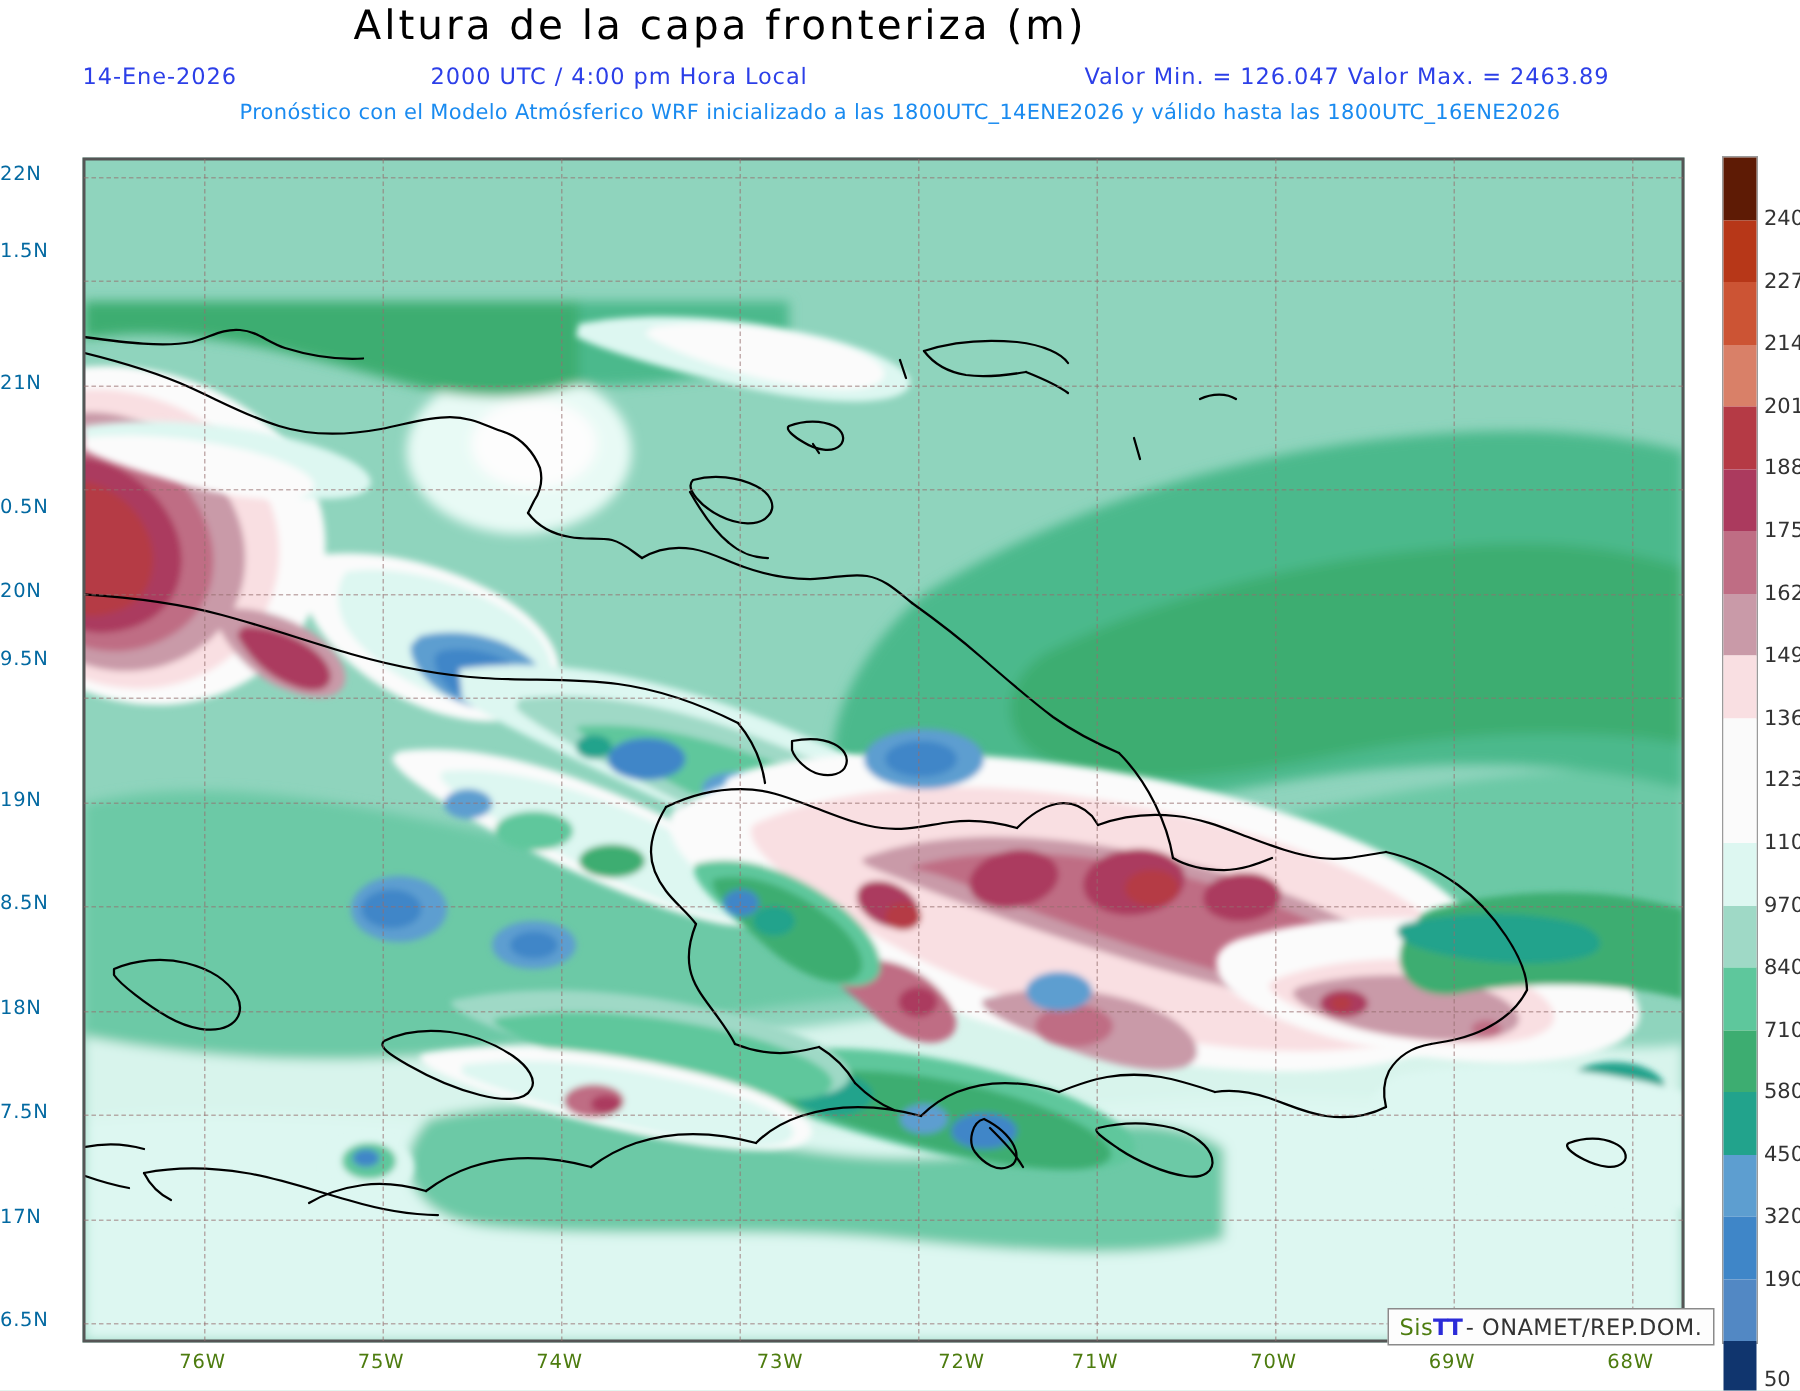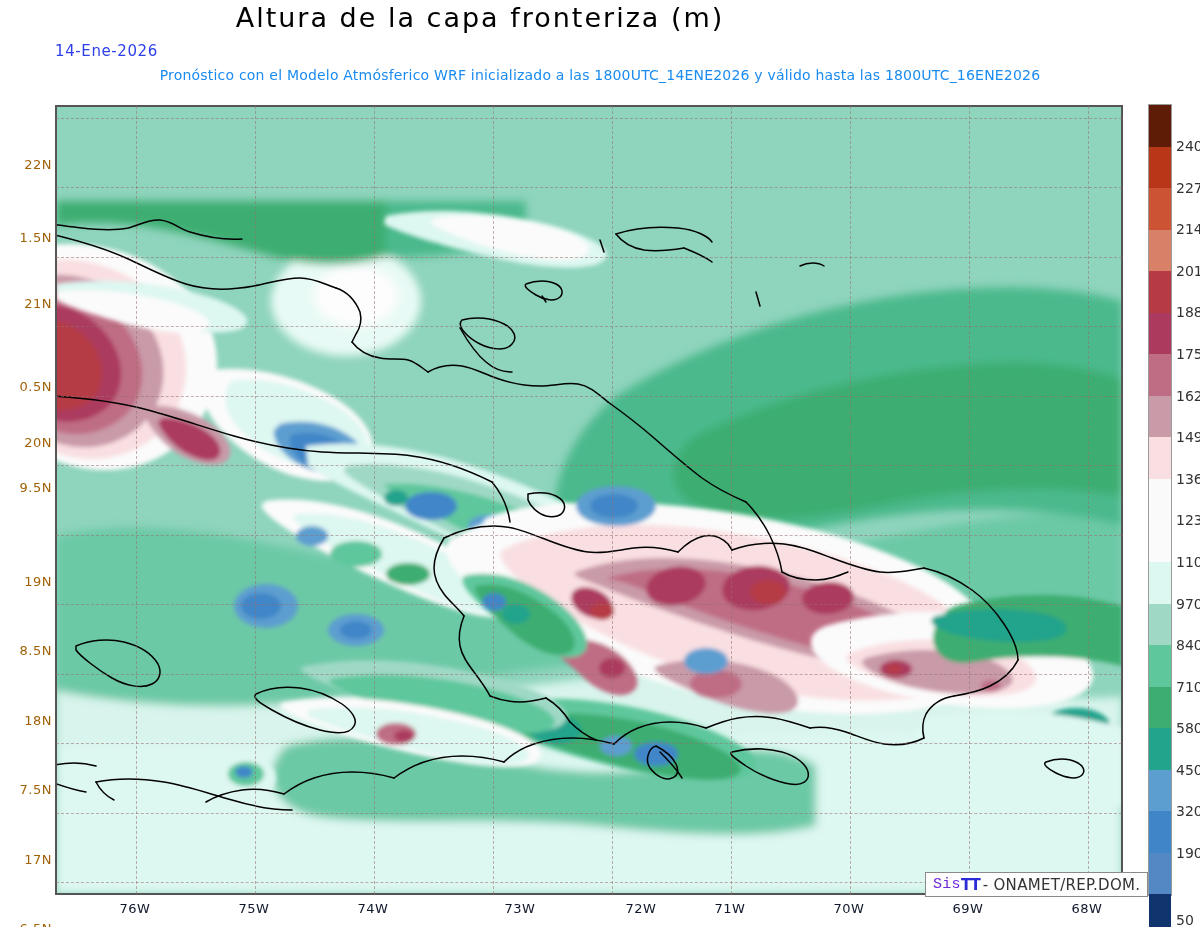--- a/index.html
+++ b/index.html
@@ -22,48 +22,50 @@
         overflow:hidden;background:#8fd4bd;border:1px solid #555;box-sizing:border-box;}
   #field{position:absolute;left:0;top:0;width:1066px;height:788px;}
   #field svg{display:block;width:1066px;height:788px;}
 
   
   .gridv,.gridh{position:absolute;pointer-events:none;}
   .gridv{top:0;height:788px;width:0;border-left:1px dashed rgba(150,110,110,.55);}
   .gridh{left:0;width:1066px;height:0;border-top:1px dashed rgba(150,110,110,.55);}
 
   
-  .ylab{position:absolute;left:0;width:52px;text-align:right;font-size:13px;
-        color:#a16207;letter-spacing:.5px;margin-top:48px;}
-  .xlab{position:absolute;top:901px;font-size:13px;color:#0f172a;
+  .ylab{position:absolute;left:0;width:52px;font-size:13px;
+        color:#0369a1;letter-spacing:.5px;}
+  .xlab{position:absolute;top:901px;font-size:13px;color:#4d7c0f;
         letter-spacing:.5px;transform:translateX(-50%);}
 
   
   #cbar{position:absolute;left:1148px;top:104px;width:24px;height:792px;
         border:1px solid #9a9a9a;box-sizing:border-box;}
   .cseg{width:100%;}
   .clabel{position:absolute;left:1176px;font-size:14px;color:#333;
           transform:translateY(-50%);white-space:nowrap;}
 
   
   #attrib{position:absolute;left:925px;top:872px;height:25px;
           background:#fdfdfd;border:1px solid #8a8a8a;
           display:flex;align-items:center;padding:0 7px;font-size:15px;
           letter-spacing:.3px;box-sizing:border-box;}
-  #attrib .sis{color:#6d28d9;font-family:Liberation Mono, monospace;}
+  #attrib .sis{color:#4d7c0f;}
   #attrib .pi{color:#2b2bd8;font-weight:bold;letter-spacing:-1px;}
   #attrib .rest{color:#333;margin-left:3px;}
 </style>
 </head>
 <body>
 
 <div id="title">Altura de la capa fronteriza (m)</div>
 
 <div id="line2">
   <span id="date-text">14-Ene-2026</span>
+  <span id="time-text">2000 UTC / 4:00 pm Hora Local</span>
+  <span id="minmax">Valor Min. = 126.047  Valor Max. = 2463.89</span>
 </div>
 
 <div id="line3">Pronóstico con el Modelo Atmósferico WRF inicializado a las 1800UTC_14ENE2026 y válido hasta las  1800UTC_16ENE2026</div>
 
 <div id="plot">
   <div id="field">
     <svg viewBox="0 0 1066 788" preserveAspectRatio="none">
       <defs>
         <filter id="sm">
             <feGaussianBlur stdDeviation="2.2"></feGaussianBlur>
@@ -292,21 +294,21 @@
   <div class="gridh" style="top:429px"></div>
   <div class="gridh" style="top:498px"></div>
   <div class="gridh" style="top:568px"></div>
   <div class="gridh" style="top:637px"></div>
   <div class="gridh" style="top:707px"></div>
   <div class="gridh" style="top:776px"></div>
 
 </div>
 
 <div class="ylab" style="top:109px">22N</div>
-<div class="ylab" style="top:182px">1.5N</div>
+<div class="ylab" style="top:160px">1.5N</div>
 <div class="ylab" style="top:248px">21N</div>
 <div class="ylab" style="top:331px">0.5N</div>
 <div class="ylab" style="top:387px">20N</div>
 <div class="ylab" style="top:432px">9.5N</div>
 <div class="ylab" style="top:526px">19N</div>
 <div class="ylab" style="top:595px">8.5N</div>
 <div class="ylab" style="top:665px">18N</div>
 <div class="ylab" style="top:734px">7.5N</div>
 <div class="ylab" style="top:804px">17N</div>
 <div class="ylab" style="top:873px">6.5N</div>

